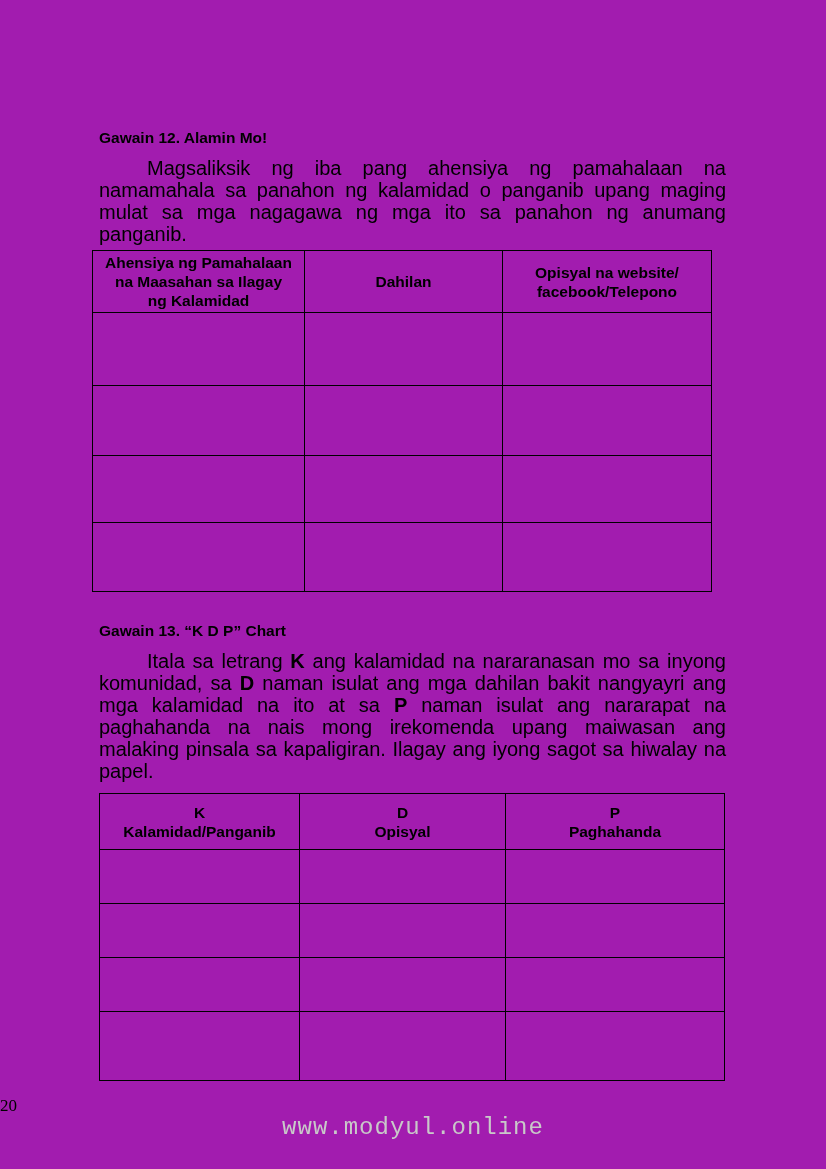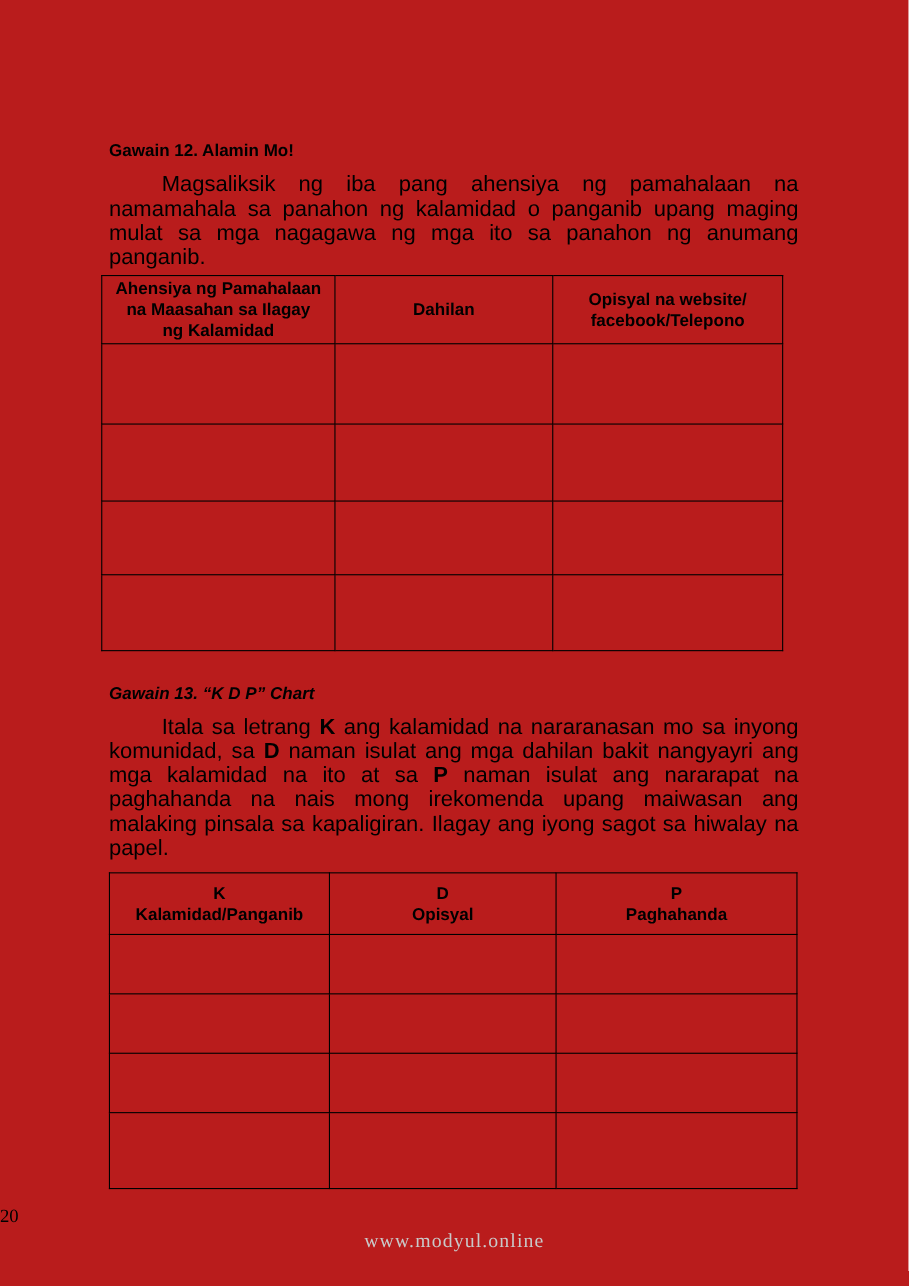--- a/index.html
+++ b/index.html
@@ -1,38 +1,38 @@
 <!DOCTYPE html>
 <html><head>
 <meta charset="utf-8">
 <style>
   html, body { margin: 0; padding: 0; background: #ffffff; }
   .page {
     position: relative;
     width: 826px;
     height: 1169px;
-    background: #b91c1c;
+    background: #a21caf;
     color: #000000;
     font-family: "Liberation Sans", sans-serif;
     overflow: hidden;
   }
   .content {
     position: absolute;
     left: 99px;
     right: 100px;
     top: 0;
   }
   .activity-heading {
     margin: 0;
     font-size: 15.5px;
     line-height: 18px;
     font-weight: bold;
   }
   #g12-heading { margin-top: 129px; }
-  #g13-heading { margin-top: 30px; font-style: italic; }
+  #g13-heading { margin-top: 30px; }
   .para {
     margin: 10px 0 0 0;
     font-size: 20px;
     line-height: 22px;
     text-align: justify;
     text-indent: 48px;
   }
   table {
     border-collapse: collapse;
     table-layout: fixed;
@@ -75,22 +75,22 @@
     font-family: "Liberation Serif", serif;
     font-size: 17px;
     line-height: 20px;
   }
   .watermark {
     position: absolute;
     top: 1114px;
     left: 0;
     width: 100%;
     text-align: center;
-    font-family: Liberation Serif, serif;
-    font-size: 18px;
+    font-family: Liberation Mono, monospace;
+    font-size: 24px;
     line-height: 28px;
     color: #c9c9c9;
     letter-spacing: 1px;
   }
 </style>
 </head>
 <body>
 
 <div class="page">
   <div class="content">

